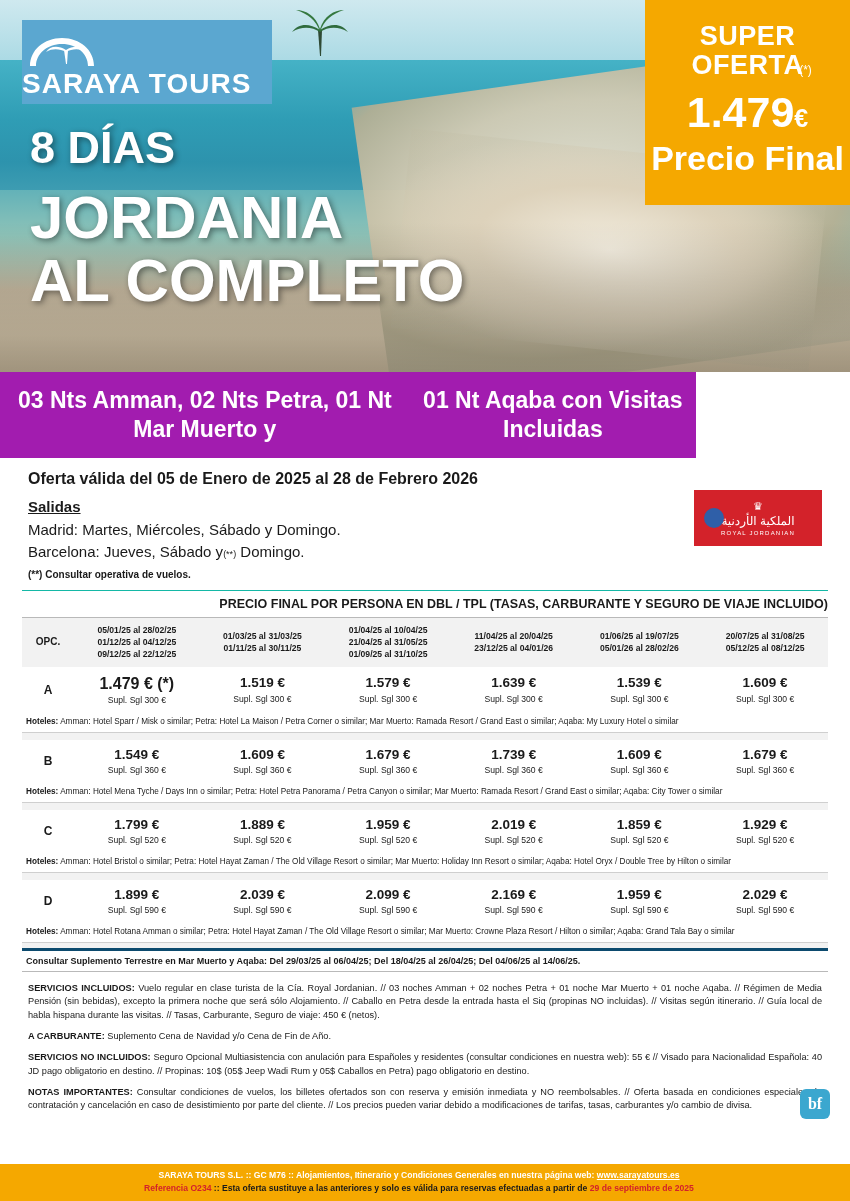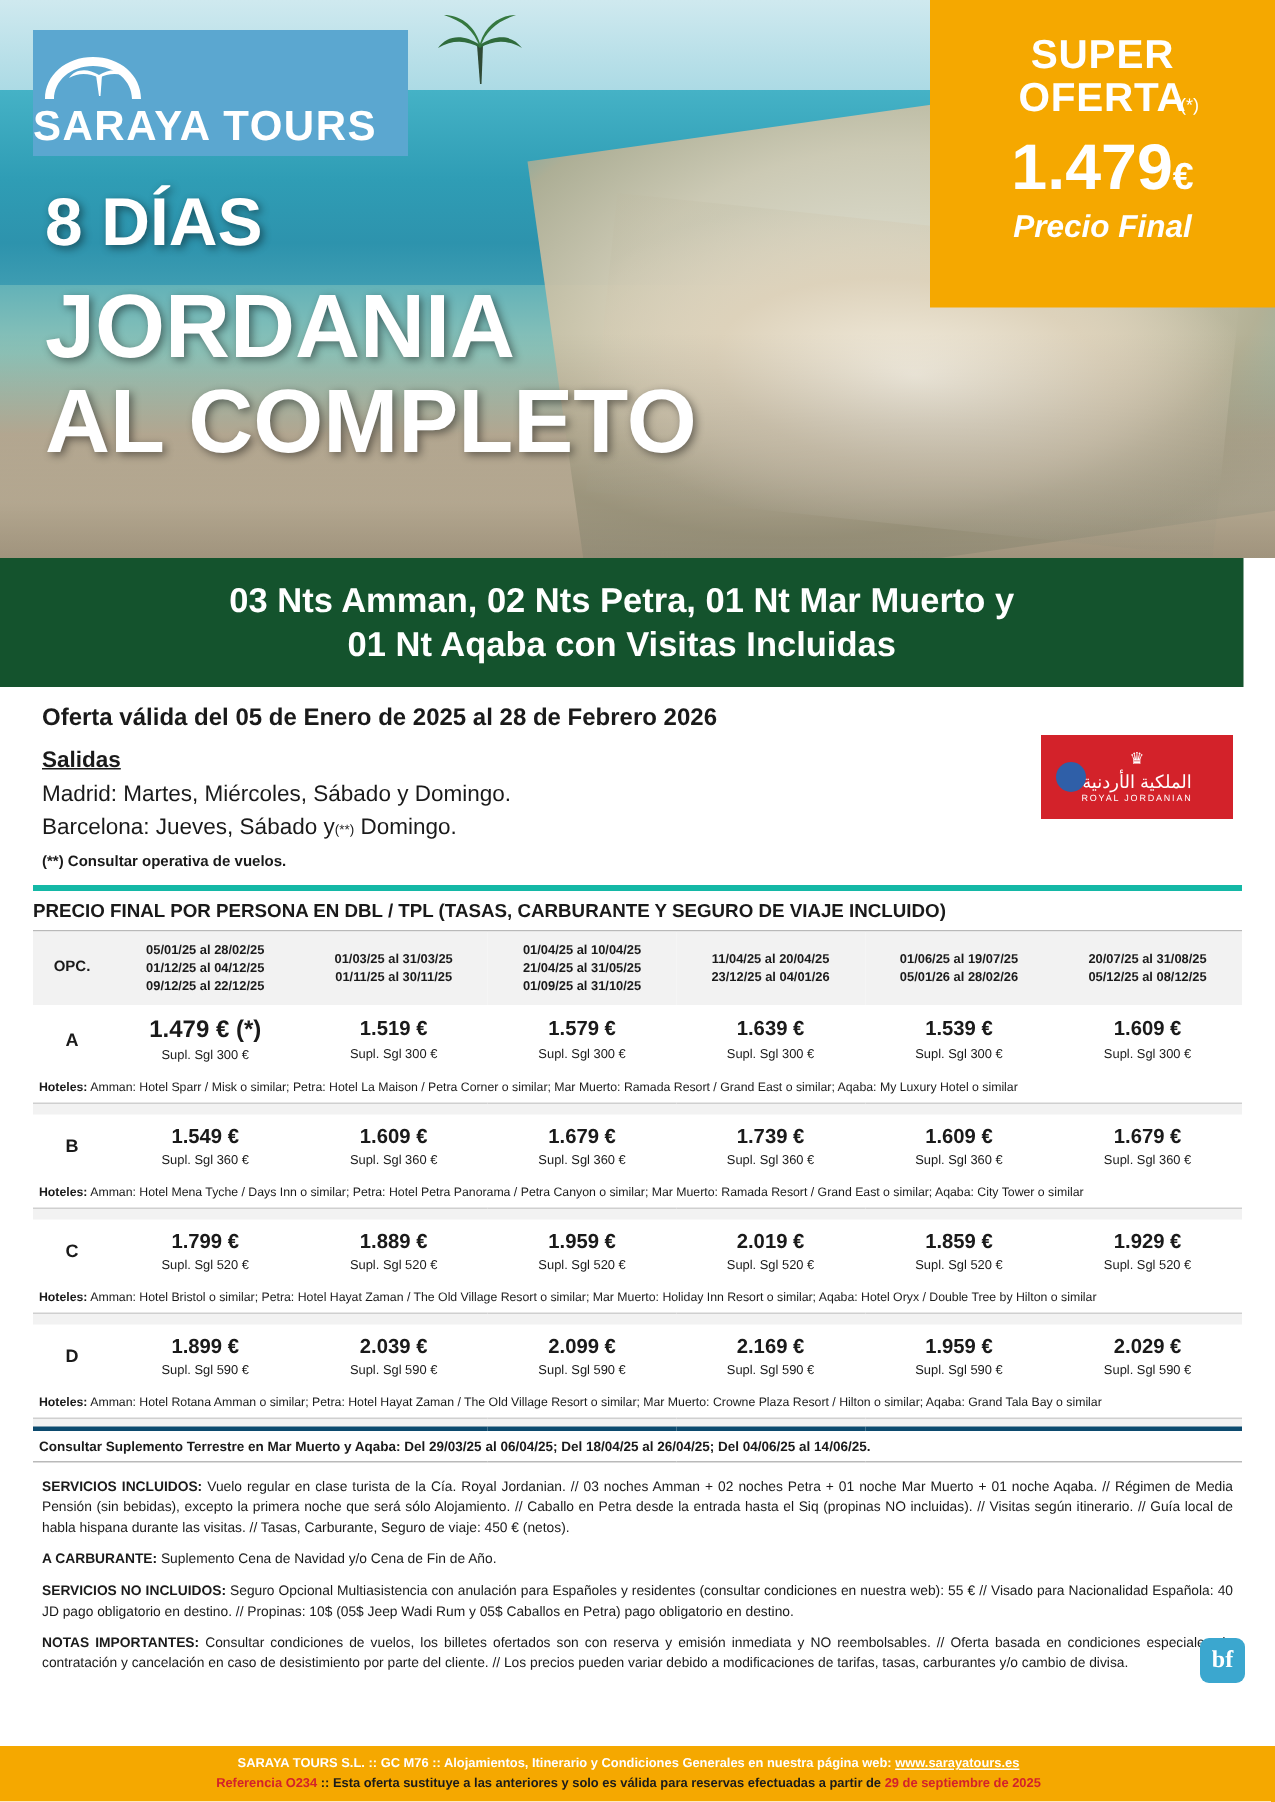--- a/index.html
+++ b/index.html
@@ -62,52 +62,52 @@
     padding-bottom:6px;
   }
   .logo-mark { width: 80px; height: 34px; margin-bottom:2px; }
   .logo-text {
     color:#ffffff; font-size:28px; font-weight:bold; letter-spacing:1px;
     font-family:"Liberation Sans", sans-serif; line-height:1;
   }
 
   
   .badge {
-    position:absolute; right:0; top:0; width:230px; height:205px;
+    position:absolute; right:0; top:0; width:205px; height:205px;
     background:#f5a800;
     color:#ffffff;
     text-align:center;
     padding-top:22px;
   }
   .badge .l1, .badge .l2 {
     font-size:27px; font-weight:bold; line-height:1.06; letter-spacing:.5px;
   }
   .badge .price {
     font-size:43px; font-weight:bold; margin-top:12px; line-height:1;
   }
   .badge .price .eur { font-size:25px; }
   .badge .ast {
     font-size:12px; position:relative; top:-16px; left:58px; height:0; display:block;
   }
   .badge .final {
-    font-size:21px; font-weight:bold; margin-top:6px; line-height:1.1;font-style:italic;
+    font-size:34px; font-weight:bold; margin-top:6px; line-height:1.1;
   }
 
   .hero-title {
     position:absolute; left:30px; top:125px;
     color:#ffffff;
     text-shadow: 2px 2px 6px rgba(0,0,0,.45);
   }
   .hero-days { font-size:45px; font-weight:bold; line-height:1; margin-bottom:16px;}
   .hero-dest { font-size:60px; font-weight:bold; line-height:1.05; }
 
   
   .band {
-    width:829px; height:86px; background:#14532d; color:#ffffff;
-    display:flex; flex-direction:column; align-items:center; justify-content:center;
+    width:696px; height:86px; background:#a21caf; color:#ffffff;
+    display:flex; align-items:center; justify-content:center;
     text-align:center;
   }
   .band div { font-size:23px; font-weight:bold; line-height:1.25; }
 
   
   .info { padding: 12px 28px 0 28px; position:relative; }
   .info .valid { font-size:16px; font-weight:bold; margin-bottom:10px; }
   .info .salidas { font-size:15px; font-weight:bold; text-decoration:underline; margin-bottom:4px; }
   .info .line { font-size:15px; line-height:1.45; }
   .info .small-note { font-size:10px; font-weight:bold; margin-top:6px; }
@@ -123,22 +123,22 @@
   .rj-ar { font-size:12px; letter-spacing:1px; margin-top:2px; }
   .rj-en { font-size:6px; letter-spacing:1.2px; margin-top:2px; }
   .rj-circle {
     position:absolute; left:10px; top:18px; width:20px; height:20px;
     border-radius:50%; background:#2f5fa8;
   }
 
   
   .table-wrap { margin: 10px 22px 0 22px; }
   .tbl-title {
-    text-align:left; font-size:12.5px; font-weight:bold;
-    padding:6px 0 6px 0; border-top:4px solid #14b8a6; border-bottom:1px solid #b9b9b9;
+    text-align:right; font-size:12.5px; font-weight:bold;
+    padding:6px 0 6px 0; border-top:1px solid #14b8a6; border-bottom:1px solid #b9b9b9;
   }
   table.prices { width:100%; border-collapse:collapse; }
   table.prices td, table.prices th { vertical-align:middle; }
   .dates-row { background:#f2f2f2; }
   .dates-row td {
     font-size:8.6px; font-weight:bold; padding:6px 3px; text-align:center; line-height:1.45;
   }
   .dates-row td.opc { font-size:10px; }
   .optcell {
     width:52px; text-align:center; font-size:12px; font-weight:bold;

